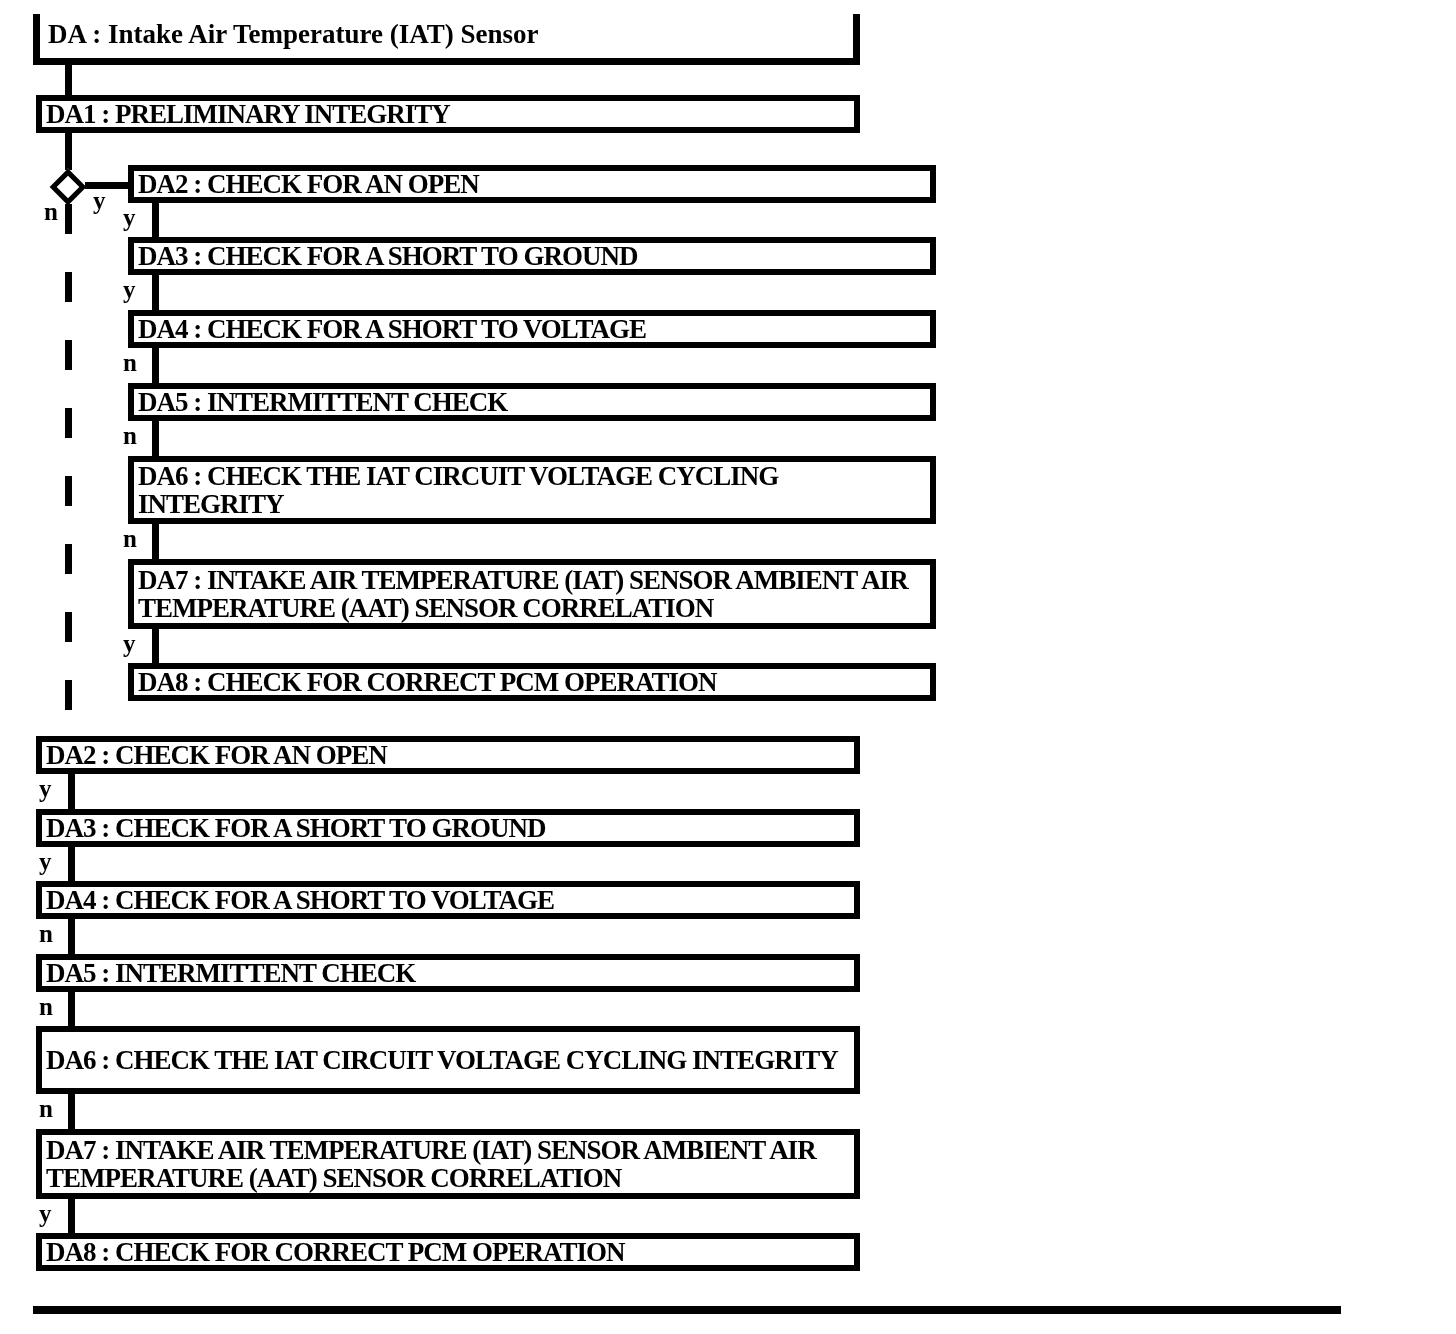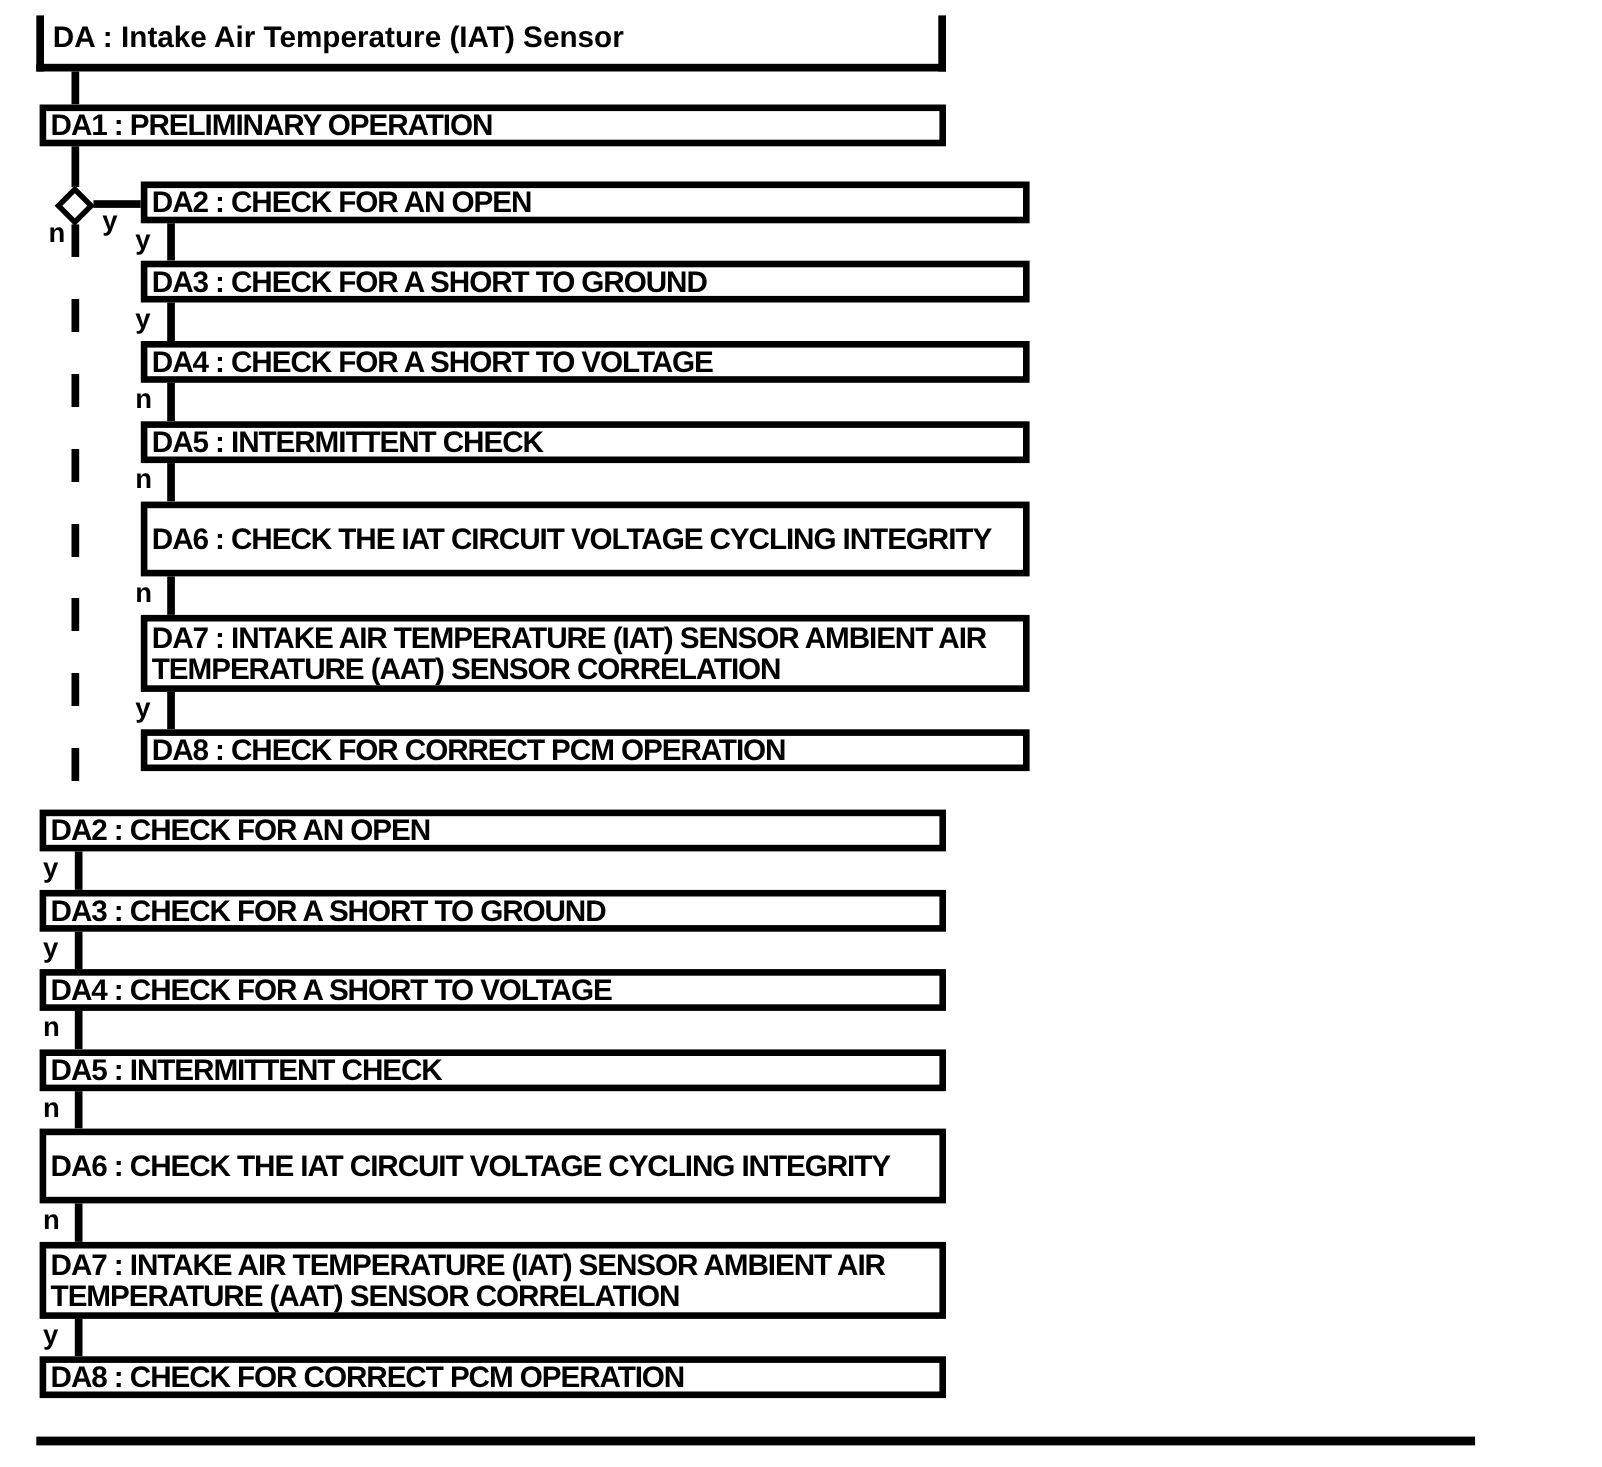--- a/index.html
+++ b/index.html
@@ -1,18 +1,18 @@
 <!DOCTYPE html>
 <html><head>
 <meta charset="utf-8">
 <style>
   html,body{margin:0;padding:0;background:#fff;}
   .canvas{
     position:relative;width:1384px;height:1334px;background:#fff;
-    font-family:Liberation Sans, sans-serif;font-weight:bold;color:#000;
+    font-family:Liberation Serif, serif;font-weight:bold;color:#000;
     overflow:hidden;
   }
   
   .title-bracket{
     position:absolute;left:33px;top:14px;width:827px;height:51px;
     border-left:7px solid #000;border-right:7px solid #000;border-bottom:7px solid #000;
     box-sizing:border-box;
   }
   .title-text{
     position:absolute;left:8px;top:5px;font-size:27px;line-height:30px;white-space:nowrap;
@@ -41,21 +41,21 @@
 <body>
 
 <div class="canvas">
 
   <div class="title-bracket">
     <div class="title-text">DA : Intake Air Temperature (IAT) Sensor</div>
   </div>
 
   <div class="vline" style="left:65px;top:65px;height:30px"></div>
 
-  <div class="box" style="left:36px;top:95px;width:824px;height:38px">DA1 : PRELIMINARY OPERATION</div>
+  <div class="box" style="left:36px;top:95px;width:824px;height:38px">DA1 : PRELIMINARY INTEGRITY</div>
 
   <div class="vline" style="left:65px;top:133px;height:37px"></div>
 
   <div class="diamond"></div>
   <div class="hline" style="left:85px;top:182px;width:43px"></div>
   <div class="branch-label" style="left:93px;top:189px">y</div>
   <div class="branch-label" style="left:44px;top:200px">n</div>
 
   <div class="dashline" style="left:65px;top:204px;height:532px"></div>
 

